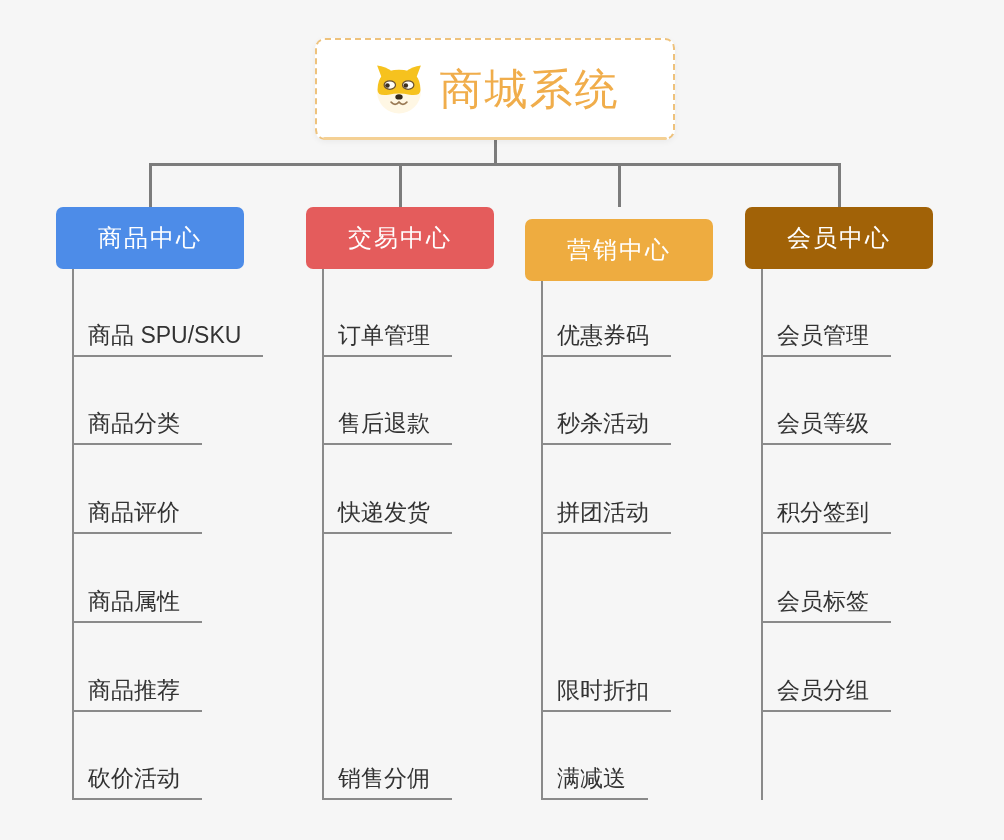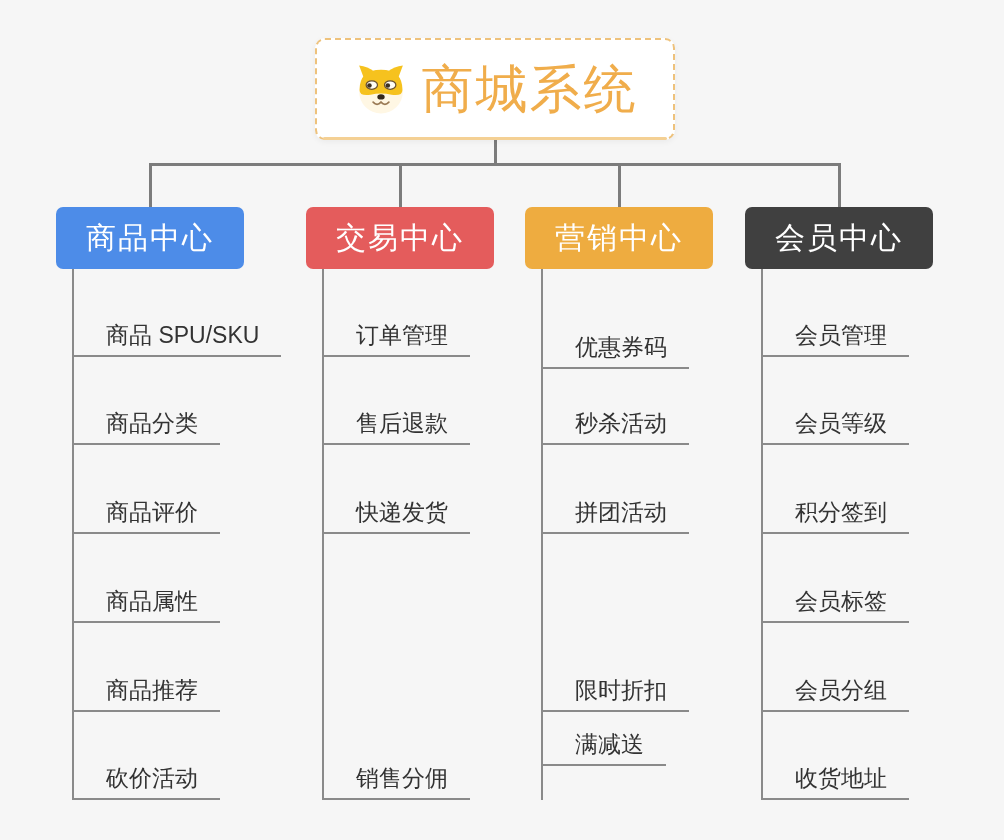--- a/index.html
+++ b/index.html
@@ -33,21 +33,21 @@
   }
   .root-node::after {            
     content: "";
     position: absolute;
     left: 6px; right: 6px; bottom: -2px;
     height: 3px;
     background: #f4d094;
     border-radius: 2px;
   }
   .root-title {
-    font-size: 52px;
+    font-size: 43px;
     line-height: 1;
     color: #f0ad4b;
     letter-spacing: 2px;
     white-space: nowrap;
   }
   .root-icon { width: 56px; height: 56px; flex: 0 0 auto; }
 
   
   .line {
     position: absolute;
@@ -65,31 +65,31 @@
   .branch-node {
     position: absolute;
     top: 207px;
     width: 188px; height: 62px;
     box-sizing: border-box;
     border-radius: 7px;
     display: flex;
     align-items: center;
     justify-content: center;
     color: #ffffff;
-    font-size: 30px;
+    font-size: 24px;
     letter-spacing: 2px;
     white-space: nowrap;
     cursor: default;
   }
 
   
   .leaf {
     position: absolute;
     box-sizing: border-box;
-    padding: 0 22px 5px 33px;
+    padding: 0 22px 5px 15px;
     border-bottom: 2px solid #8a8a8a;
     font-size: 23px;
     line-height: 30px;
     color: #333333;
     white-space: nowrap;
   }
 </style>
 </head>
 <body>
 
@@ -122,45 +122,44 @@
     </svg>
     <span class="root-title">商城系统</span>
   </div>
 
   <div class="branch-node" style="left: 56px; background-color: rgb(77, 140, 232);">
     <span>商品中心</span>
   </div>
   <div class="branch-node" style="left: 306px; background-color: rgb(228, 92, 92); text-align: center;">
     <span>交易中心</span>
   </div>
-  <div class="branch-node" style="left: 525px; background-color: rgb(238, 172, 64);">
+  <div class="branch-node" style="left: 525px; background-color: rgb(238, 172, 64); margin-top: 12px;">
     <span>营销中心</span>
   </div>
-  <div class="branch-node" style="left: 745px; background-color: #404040;">
+  <div class="branch-node" style="left: 745px; background-color: #a16207;">
     <span>会员中心</span>
   </div>
 
   <div class="leaf" style="left:73px; top:320px">商品 SPU/SKU</div>
   <div class="leaf" style="left:73px; top:408px">商品分类</div>
   <div class="leaf" style="left:73px; top:497px">商品评价</div>
   <div class="leaf" style="left:73px; top:586px">商品属性</div>
   <div class="leaf" style="left:73px; top:675px">商品推荐</div>
   <div class="leaf" style="left:73px; top:763px">砍价活动</div>
 
   <div class="leaf" style="left:323px; top:320px">订单管理</div>
   <div class="leaf" style="left:323px; top:408px">售后退款</div>
   <div class="leaf" style="left:323px; top:497px">快递发货</div>
   <div class="leaf" style="left:323px; top:763px">销售分佣</div>
 
-  <div class="leaf" style="left:542px; top:332px">优惠券码</div>
+  <div class="leaf" style="left:542px; top:320px">优惠券码</div>
   <div class="leaf" style="left:542px; top:408px">秒杀活动</div>
   <div class="leaf" style="left:542px; top:497px">拼团活动</div>
   <div class="leaf" style="left:542px; top:675px">限时折扣</div>
-  <div class="leaf" style="left:542px; top:729px">满减送</div>
+  <div class="leaf" style="left:542px; top:763px">满减送</div>
 
   <div class="leaf" style="left:762px; top:320px">会员管理</div>
   <div class="leaf" style="left:762px; top:408px">会员等级</div>
   <div class="leaf" style="left:762px; top:497px">积分签到</div>
   <div class="leaf" style="left:762px; top:586px">会员标签</div>
   <div class="leaf" style="left:762px; top:675px">会员分组</div>
-  <div class="leaf" style="left:762px; top:763px">收货地址</div>
 
 </div>
 
 </body></html>

